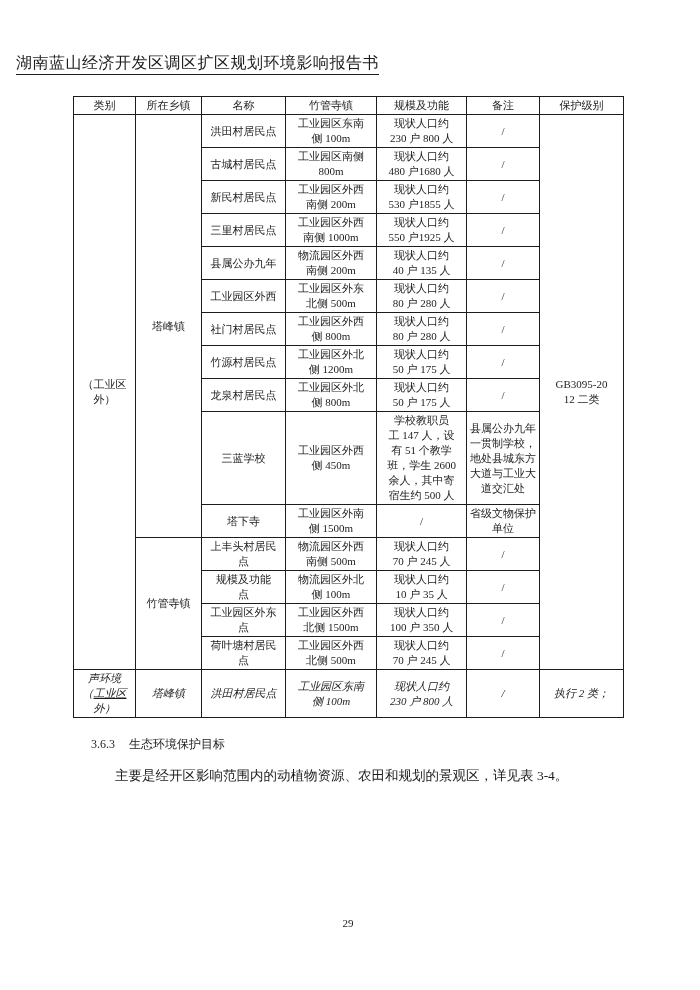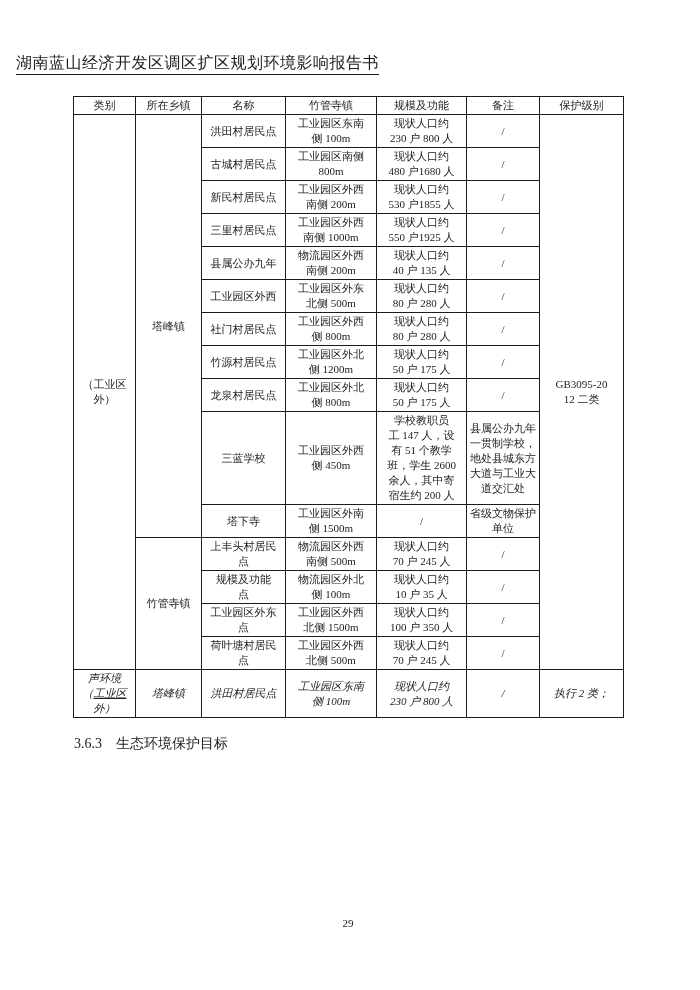--- a/index.html
+++ b/index.html
@@ -33,21 +33,21 @@
   }
   tr.hrow{height:18px;}
   tr.r{height:33px;}
   tr.tall{height:93px;}
   tr.last{height:48px;font-style:italic;}
   td.vtop{vertical-align:top;}
   .u{text-decoration:underline;}
 
   
   .sec-heading{
-    position:absolute;left:74px;top:735px;font-size:14px;line-height:18px;
+    position:absolute;left:91px;top:735px;font-size:12px;line-height:18px;
   }
   .sec-heading .num{margin-right:14px;}
   .body-par{
     position:absolute;left:75px;top:766px;width:560px;
     font-size:13.5px;line-height:20px;text-indent:40px;
   }
   .page-num{
     position:absolute;left:0;top:917px;width:696px;text-align:center;
     font-size:11px;
   }
@@ -161,21 +161,21 @@
       </tr>
       <tr class="tall">
         <td>三蓝学校</td>
         <td>工业园区外西
 侧 450m</td>
         <td>学校教职员
 工 147 人，设
 有 51 个教学
 班，学生 2600
 余人，其中寄
-宿生约 200 人</td>
+宿生约 500 人</td>
         <td>县属公办九年
 一贯制学校，
 地处县城东方
 大道与工业大
 道交汇处</td>
       </tr>
       <tr class="r">
         <td>塔下寺</td>
         <td>工业园区外南
 侧 1500m</td>
@@ -232,16 +232,17 @@
         <td>/</td>
         <td>执行 2 类；</td>
       </tr>
     </tbody>
   </table>
 
   <div class="sec-heading">
     <span class="num">3.6.3</span><span>生态环境保护目标</span>
   </div>
 
+  <div class="body-par">主要是经开区影响范围内的动植物资源、农田和规划的景观区，详见表 3-4。</div>
 
   <div class="page-num">29</div>
 
 </div>
 
 </body></html>

